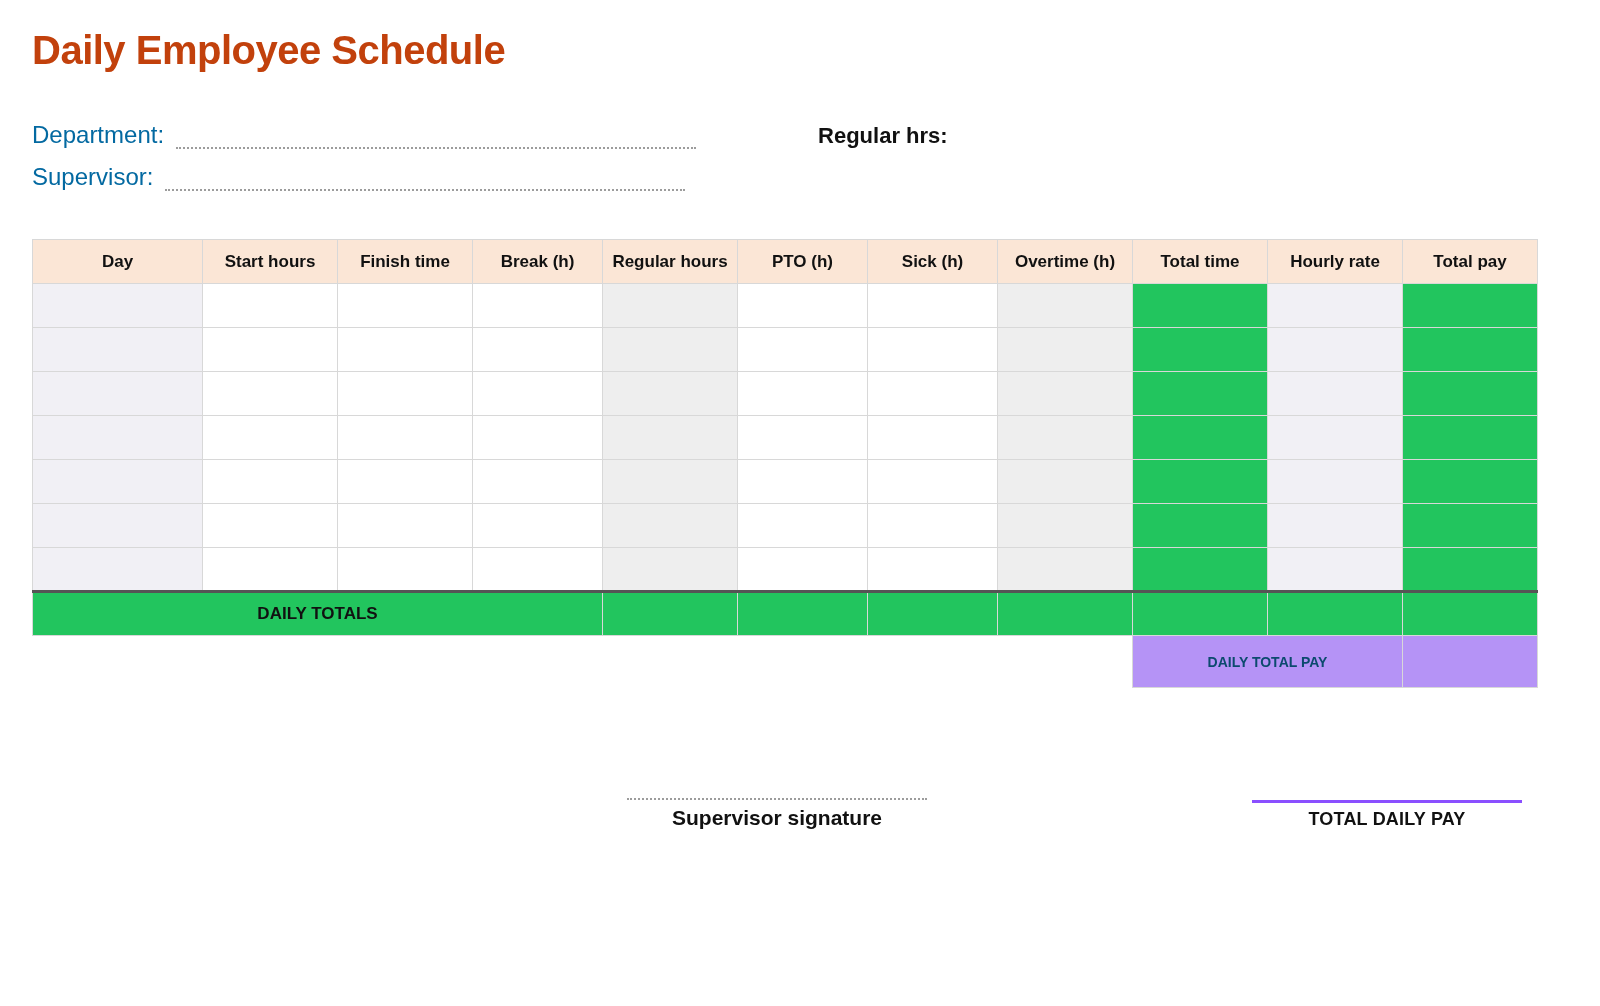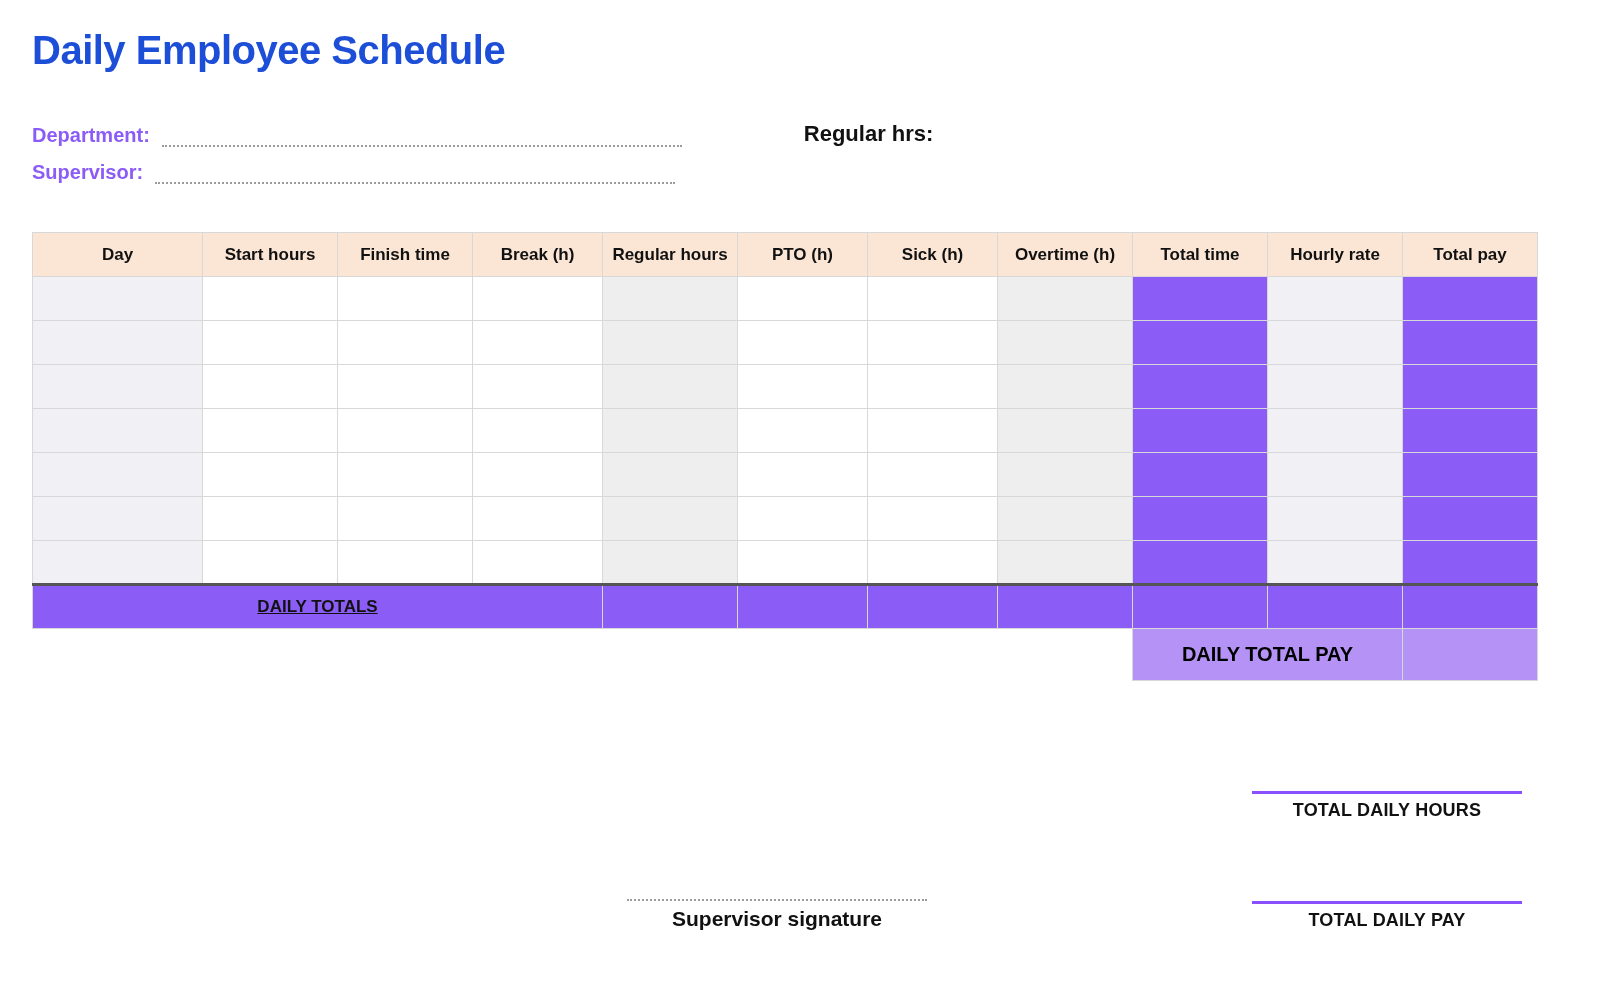--- a/index.html
+++ b/index.html
@@ -6,39 +6,39 @@
   body {
     font-family: -apple-system, BlinkMacSystemFont, "Segoe UI", Helvetica, Arial, sans-serif;
     background: #fff;
     color: #111;
     padding: 28px 32px;
     width: 1600px;
   }
   .title {
     font-size: 40px;
     font-weight: 800;
-    color: #1d4ed8;
+    color: #c2410c;
     margin-bottom: 48px;
     letter-spacing: -0.5px;
   }
   .meta-row {
     display: flex;
     gap: 60px;
     align-items: flex-end;
     margin-bottom: 14px;
   }
   .meta-field {
     display: flex;
     align-items: flex-end;
     gap: 12px;
   }
   .meta-label {
-    font-size: 20px;
-    font-weight: 700;
-    color: #8b5cf6;
+    font-size: 24px;
+    font-weight: 400;
+    color: #0369a1;
     white-space: nowrap;
   }
   .meta-line {
     width: 520px;
     border-bottom: 2px dotted #9c9c9c;
     height: 22px;
   }
   .meta-regular-hrs {
     margin-left: 62px;
     font-size: 22px;
@@ -72,34 +72,34 @@
   .col-break      { width: 130px; }
   .col-regular    { width: 135px; }
   .col-pto        { width: 130px; }
   .col-sick       { width: 130px; }
   .col-overtime   { width: 135px; }
   .col-total      { width: 135px; }
   .col-rate       { width: 135px; }
   .col-pay        { width: 135px; }
   .bg-gray  { background: #f1f0f5; }
   .bg-lgray { background: #eeeeee; }
-  .bg-teal  { background: #8b5cf6; text-decoration: underline; }
+  .bg-teal  { background: #22c55e; }
   .bg-white { background: #fff; }
   .bg-purple{ background: #b593f6; }
   .totals-sep td { border-top: 3px solid #555; }
   .daily-totals-label {
     font-weight: 800;
     font-size: 18px;
     text-align: center;
   }
   .daily-total-pay-row td {
     height: 52px;
     font-weight: 800;
-    font-size: 20px;
-    color: #000000;
+    font-size: 14px;
+    color: #0c4a6e;
   }
   .no-border { border: none !important; }
   .summary-block {
     display: flex;
     justify-content: space-between;
     align-items: flex-end;
     width: 1490px;
     margin-top: 110px;
   }
   .sig-wrap {
@@ -303,20 +303,16 @@
   <div style="width:270px"></div>
   <div class="sig-wrap">
     <div class="sig">
       <div class="sig-line"></div>
       <div class="sig-label">Supervisor signature</div>
     </div>
   </div>
   <div class="totals-stack">
     <div class="totals-item">
       <div class="totals-line"></div>
-      <div class="totals-label">TOTAL DAILY HOURS</div>
-    </div>
-    <div class="totals-item">
-      <div class="totals-line"></div>
       <div class="totals-label">TOTAL DAILY PAY</div>
     </div>
   </div>
 </div>
 
 </body></html>

